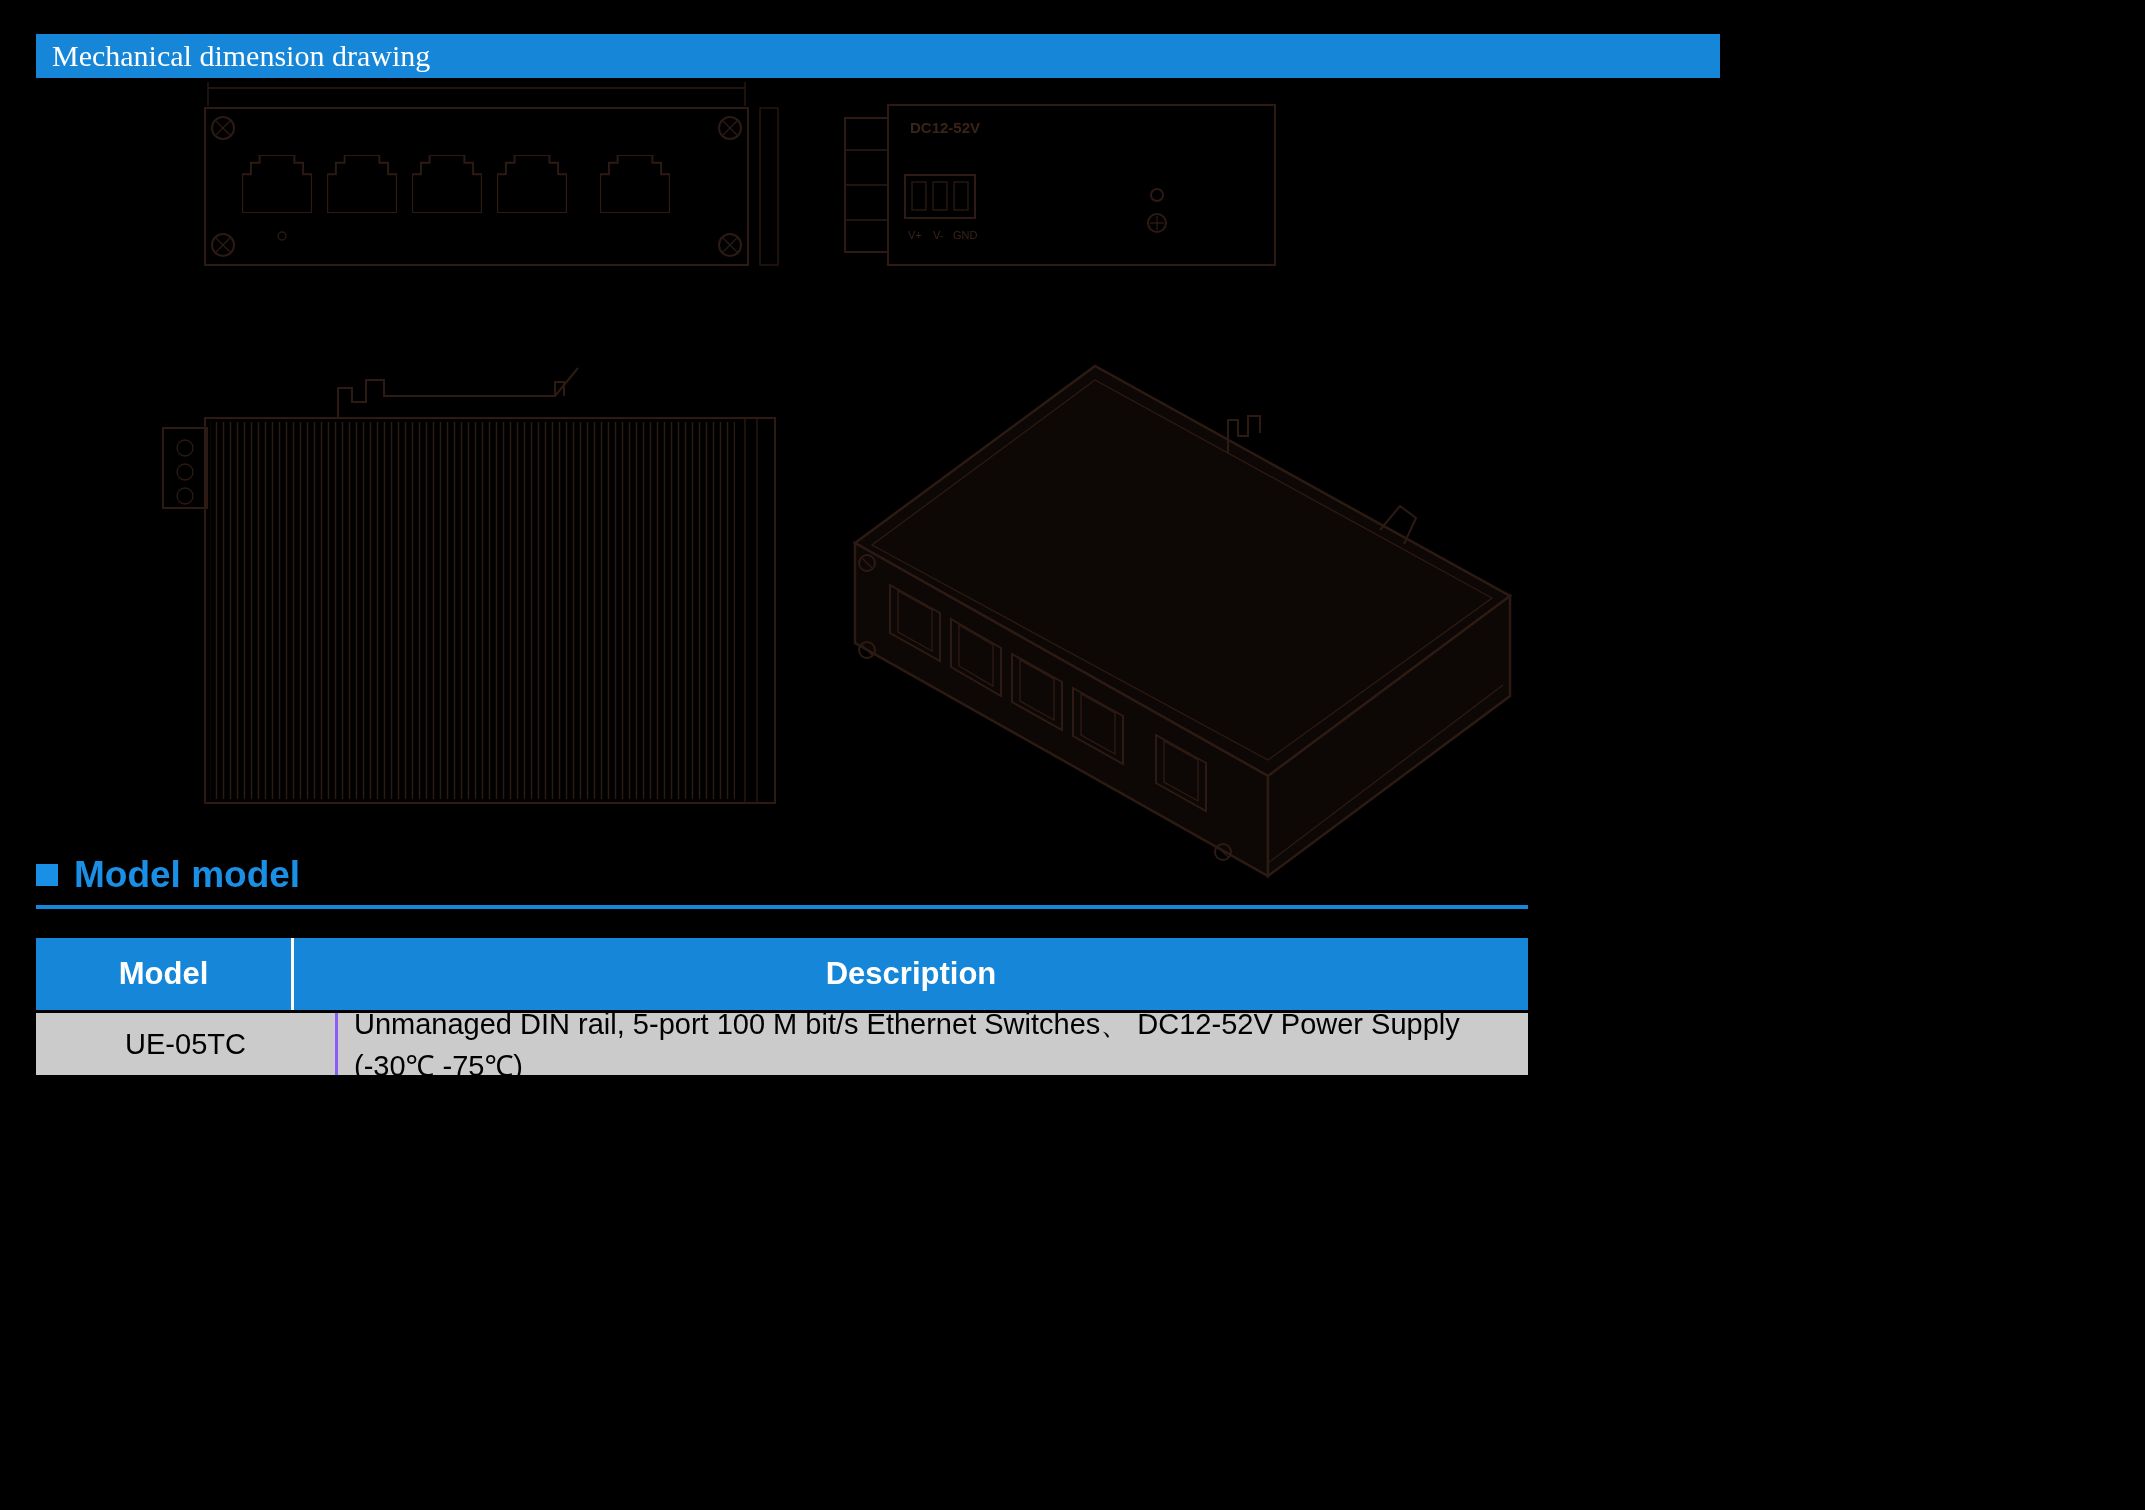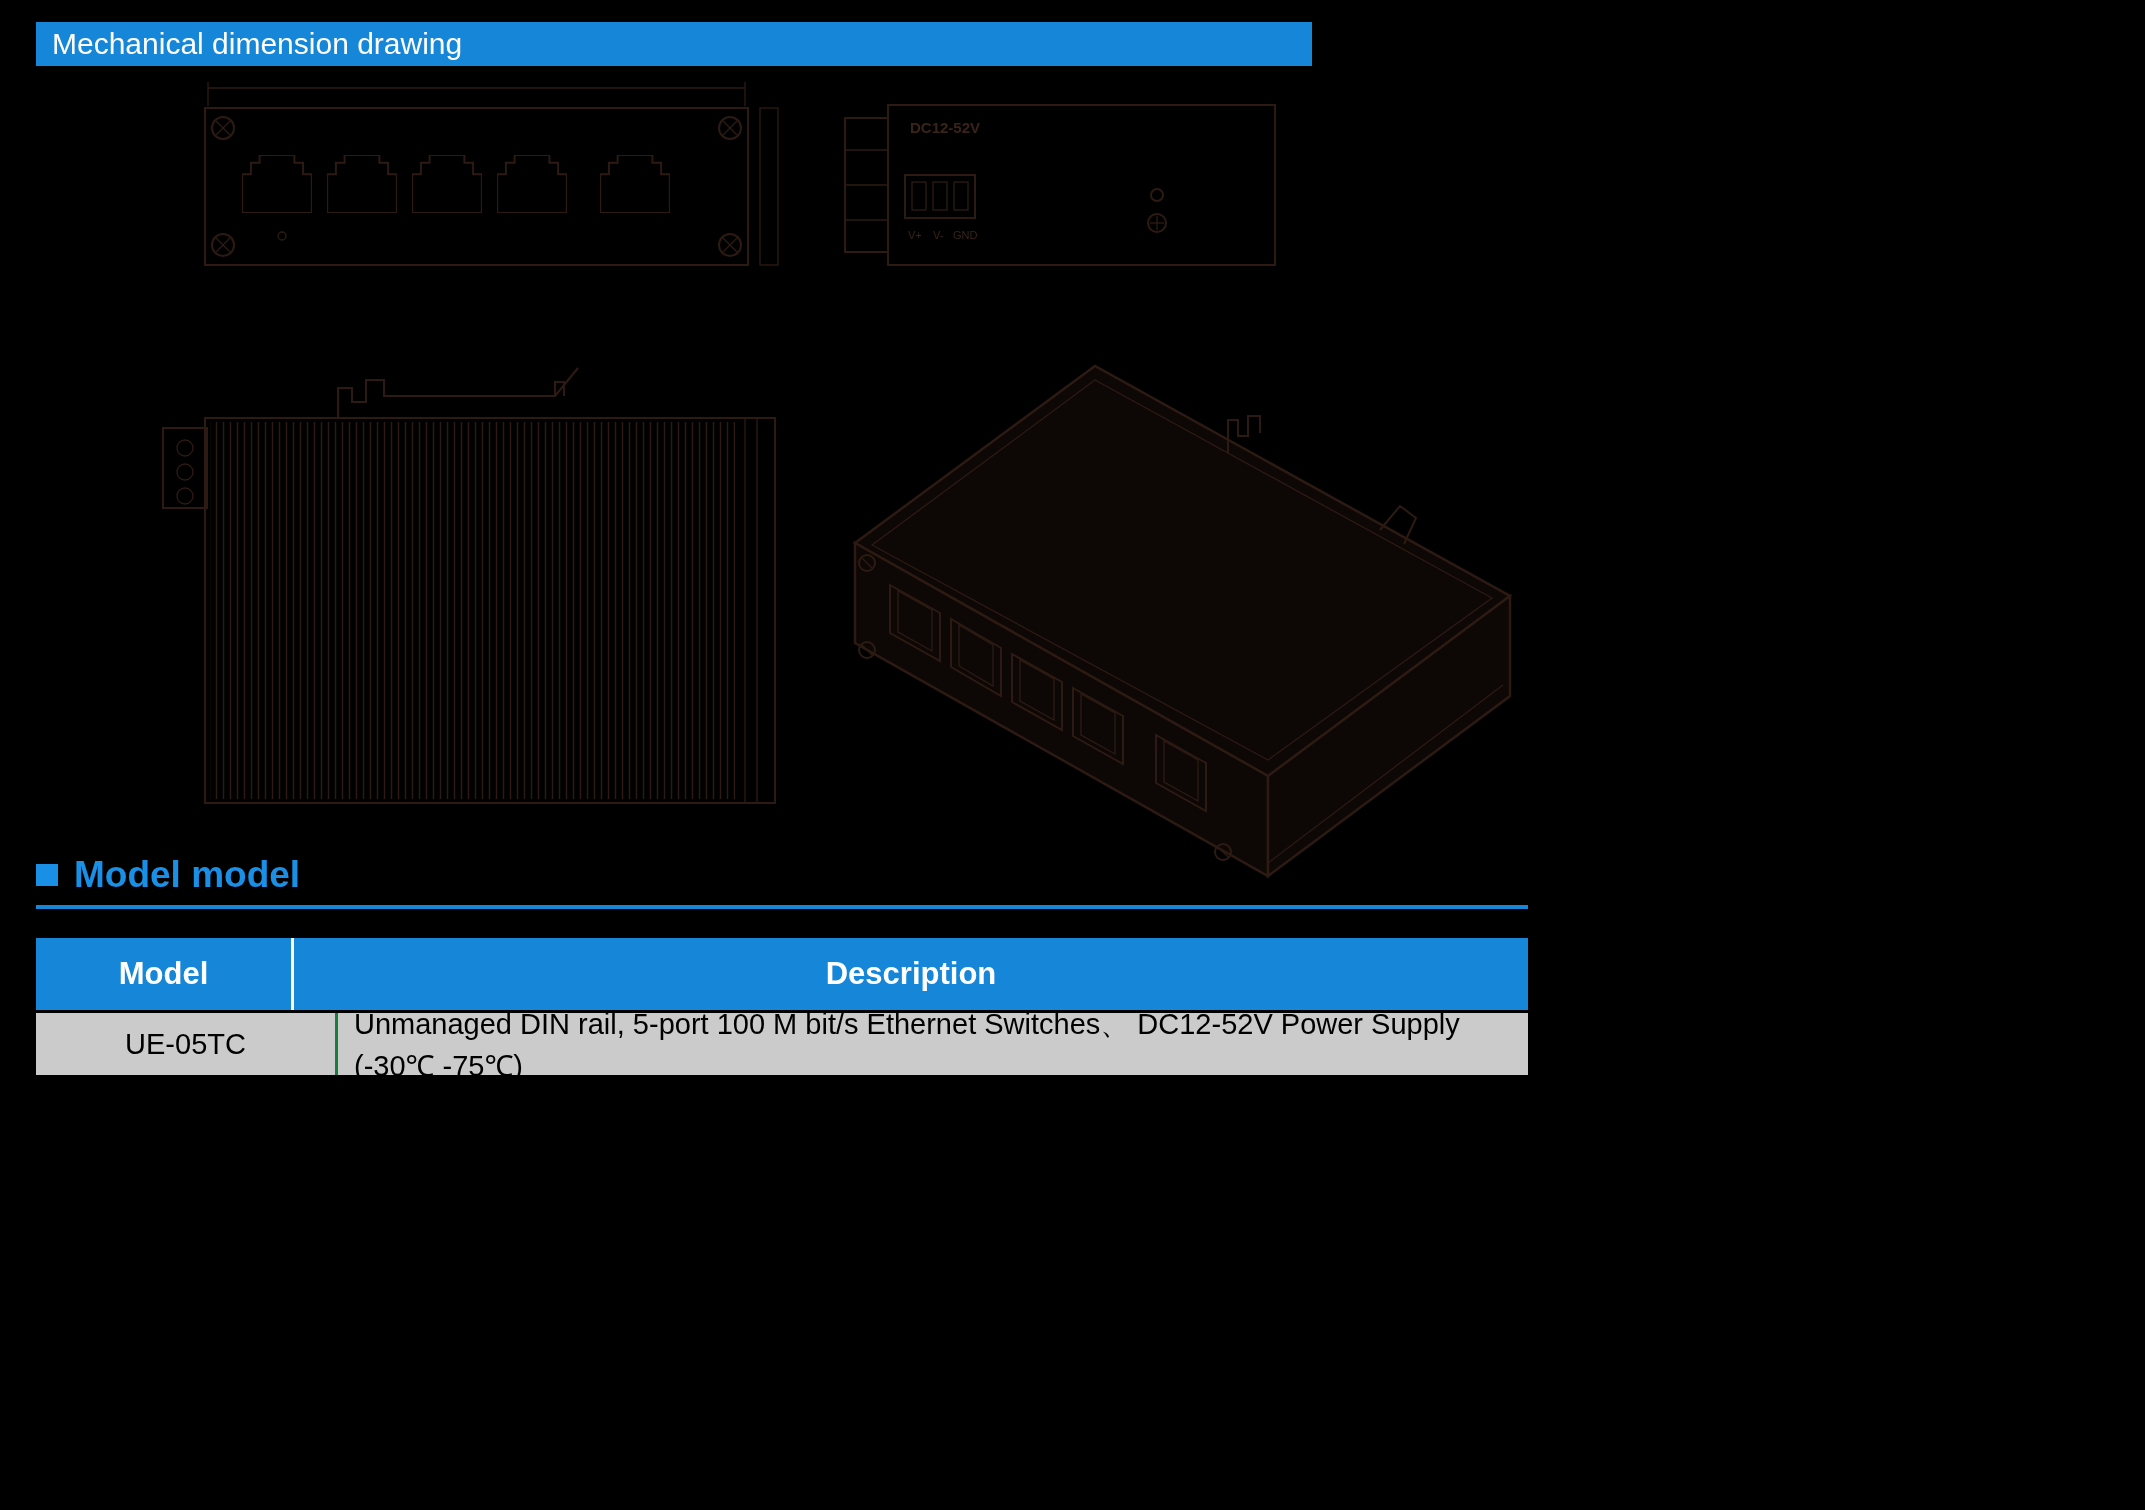--- a/index.html
+++ b/index.html
@@ -5,24 +5,24 @@
   html,body{margin:0;padding:0;background:#000;}
   .page{
     position:relative;
     width:2145px;height:1510px;
     background:#000;
     font-family:"Liberation Sans", sans-serif;
     overflow:hidden;
   }
   
   .title-bar{
-    position:absolute;left:36px;top:22px;width:1276px;height:44px;
+    position:absolute;left:36px;top:34px;width:1684px;height:44px;
     background:#1586d8;color:#fff;
     display:flex;align-items:center;
-    font-size:30px;padding-left:16px;box-sizing:border-box;
+    font-size:30px;padding-left:16px;box-sizing:border-box;font-family:Liberation Serif, serif;
   }
   
   .drawing{position:absolute;}
   .d-front{left:160px;top:80px;}
   .d-rear{left:830px;top:95px;}
   .d-fins{left:150px;top:360px;}
   .d-iso{left:840px;top:358px;}
   
   .order-heading{
     position:absolute;left:36px;top:854px;
@@ -40,21 +40,21 @@
   }
   
   .order-table{position:absolute;left:36px;top:938px;width:1492px;}
   .thead{display:flex;background:#1586d8;height:72px;}
   .th{color:#fff;font-weight:bold;font-size:31px;
       display:flex;align-items:center;justify-content:center;box-sizing:border-box;}
   .th-model{width:258px;border-right:3px solid #fff;}
   .th-desc{flex:1;}
   .trow{display:flex;background:#cbcbcb;height:62px;margin-top:3px;}
   .td{color:#000;font-size:29px;display:flex;align-items:center;box-sizing:border-box;}
-  .td-model{width:302px;justify-content:center;border-right:3px solid #15803d;}
+  .td-model{width:302px;justify-content:center;border-right:3px solid #8b5cf6;}
   .td-desc{flex:1;padding-left:16px;}
   
   svg .ln{stroke:#2d1b13;fill:none;stroke-width:2;}
   svg .ln-thin{stroke:#2d1b13;fill:none;stroke-width:1.3;}
   svg .lbl{fill:#3a2318;font-family:"Liberation Sans",sans-serif;}
   svg .face{fill:#0d0705;stroke:#2d1b13;stroke-width:2.5;}
 </style>
 </head>
 <body>
 

